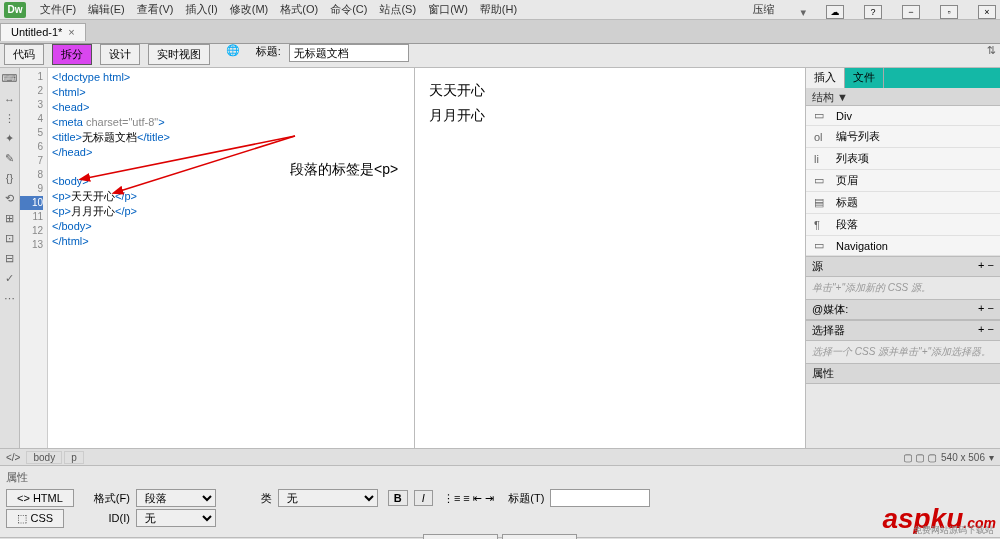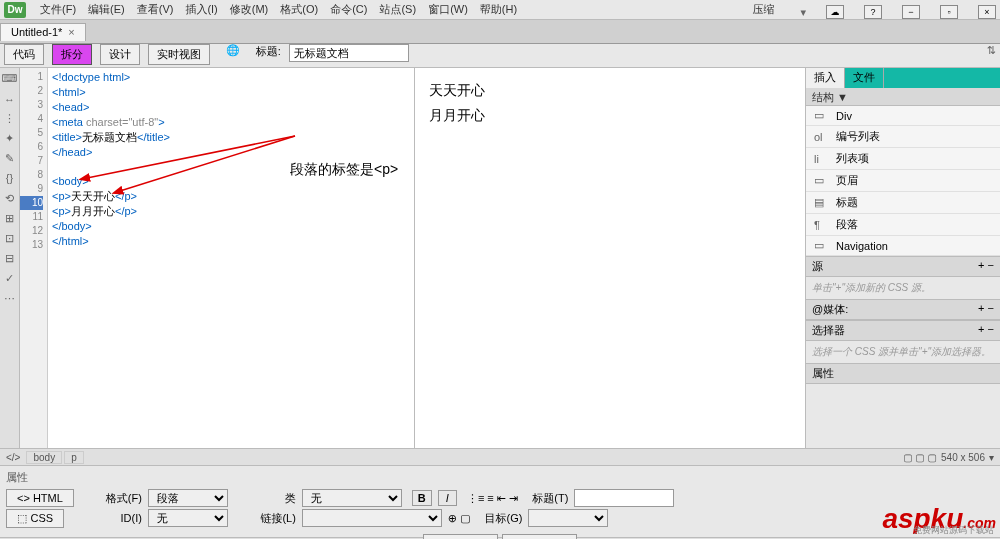--- a/index.html
+++ b/index.html
@@ -242,21 +242,21 @@
   <span class="bc-item">p</span>
   <div class="bc-right">
     <span>▢ ▢ ▢</span>
     <span>540 x 506</span>
     <span>▾</span>
   </div>
 </div>
 
 <div class="props">
   <div class="props-title">属性</div>
-  <div style="display:flex;gap:20px">
+  <div style="display:flex;gap:8px">
     <div>
       <div class="props-row">
           <button class="props-btn">&lt;&gt; <span>HTML</span></button>
         </div>
       <div class="props-row">
           <button class="props-btn">⬚ <span>CSS</span></button>
         </div>
     </div>
     <div>
       <div class="props-row">
@@ -271,27 +271,20 @@
     <div>
       <div class="props-row">
           <span class="props-label">类</span>
           <select class="props-select" style="width:100px"><option>无</option></select>
         <b style="border:1px solid #999;padding:1px 5px;margin-left:4px">B</b>
         <i style="border:1px solid #999;padding:1px 7px">I</i>
         <span style="margin-left:4px">⋮≡ ≡ ⇤ ⇥</span>
         <span style="margin-left:8px">标题(T)</span>
         <input class="props-select" style="width: 100px;">
       </div>
-      <div class="props-row">
-          <span class="props-label">链接(L)</span>
-          <select class="props-select" style="width:140px"></select>
-        <span>⊕ ▢</span>
-        <span style="margin-left:8px">目标(G)</span>
-        <select class="props-select" style="width:80px"></select>
-      </div>
     </div>
   </div>
   <div style="text-align:center;margin-top:4px">
     <button class="props-btn">页面属性...</button>
     <button class="props-btn" disabled="" style="color:#aaa">列表项目...</button>
   </div>
 </div>
 
 <div class="watermark"><span>aspku</span><span style="font-size:14px">.com</span></div>
 <div class="watermark-sub">免费网站源码下载站</div>

